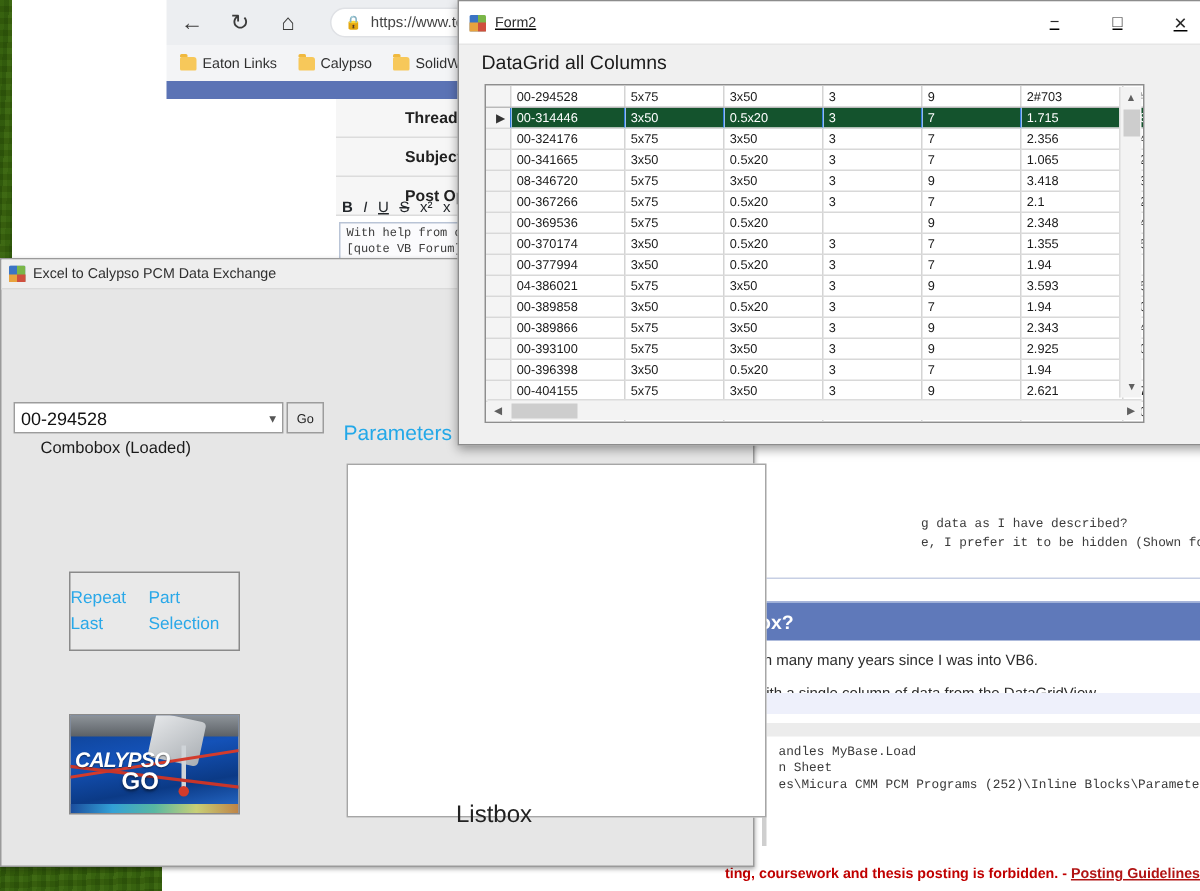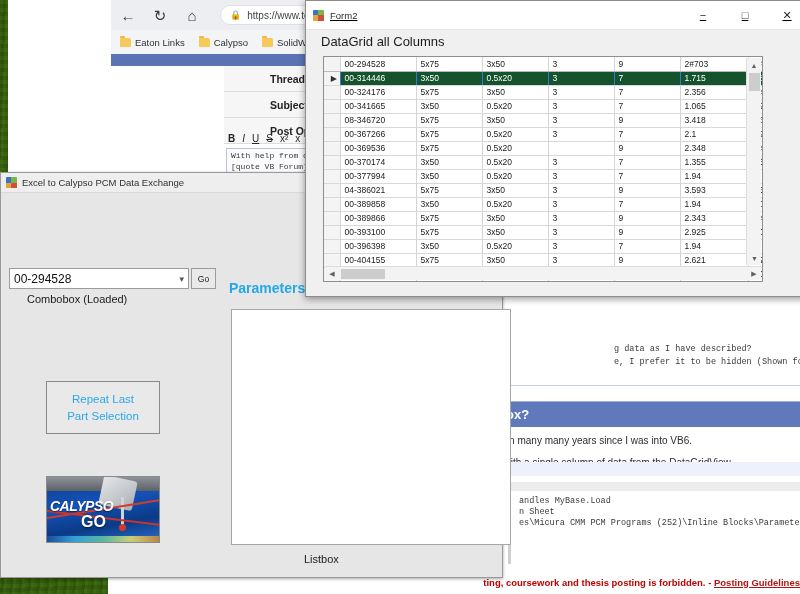--- a/index.html
+++ b/index.html
@@ -190,34 +190,34 @@
     background: #e9e9e9; border: 1px solid #9c9c9c;
     display: flex; align-items: center; justify-content: center;
     font-size: 8.5px; color: #222;
   }
   .vb-combolabel {
     position: absolute; left: 26px; top: 120px;
     font-size: 11px; color: #1a1a1a;
   }
   .vb-params {
     position: absolute; left: 228px; top: 107px;
-    font-size: 14px; font-weight: bold; color: #23a8e8;
+    font-size: 14px; font-weight: normal; color: #23a8e8;
   }
   .vb-listbox {
     position: absolute; left: 230px; top: 136px; width: 280px; height: 236px;
     background: #ffffff; border: 1px solid #a6a6a6;
   }
   .vb-listbox .lbl-center {
-    position: absolute; left: 72px; top: 243px;
-    font-size: 11px; color: #222;
+    position: absolute; left: 72px; top: 225px;
+    font-size: 16px; color: #222;
   }
   .vb-repeat {
     position: absolute; left: 45px; top: 208px; width: 114px; height: 53px;
     background: #e9e9e9; border: 1px solid #8a8a8a;
-    display: flex; flex-direction: column; align-items: center; justify-content: center;
+    display: flex; flex-direction: row; align-items: center; justify-content: center;
     font-size: 11.5px; color: #2aa8e8; line-height: 17px;
   }
   .vb-calypso {
     position: absolute; left: 45px; top: 303px; width: 114px; height: 67px;
     border: 1px solid #8a8a8a; overflow: hidden;
     background: linear-gradient(170deg,#0d3e8c 0%, #1452b8 40%, #0b3a86 70%, #2a6fd0 100%);
   }
   .cal-photo-top {
     position: absolute; left: 0; top: 0; width: 100%; height: 22%;
     background: linear-gradient(180deg,#8d9399,#5c6166);

